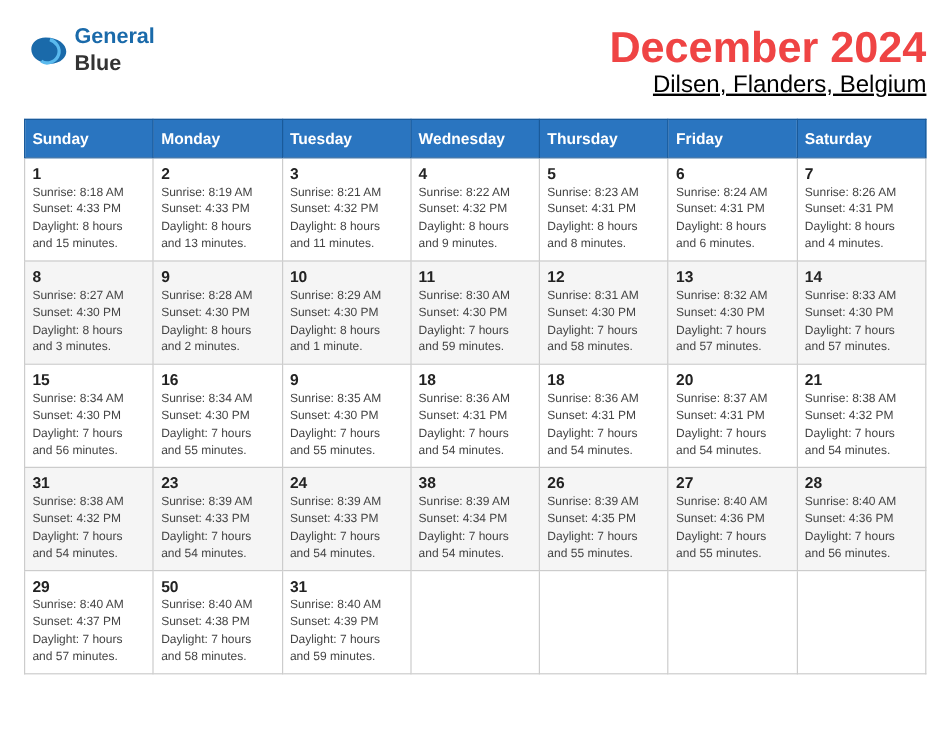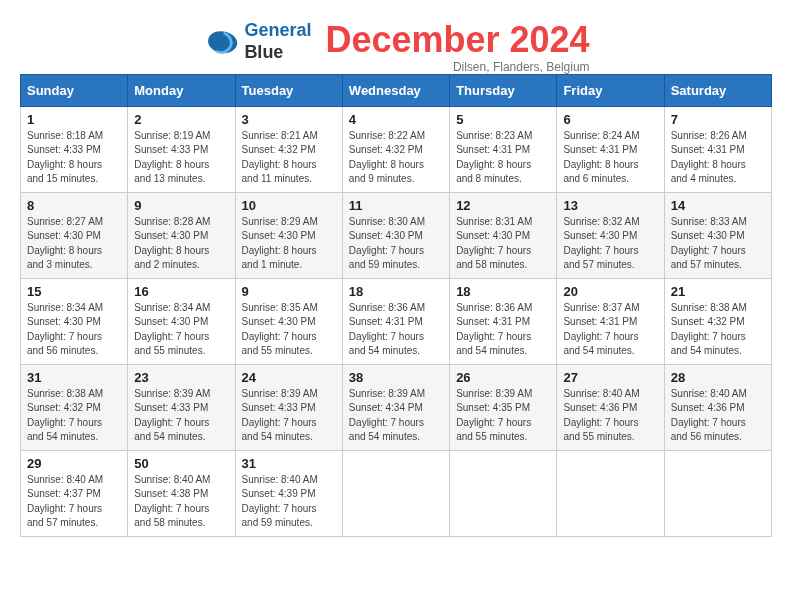--- a/index.html
+++ b/index.html
@@ -5,22 +5,23 @@
     * { box-sizing: border-box; margin: 0; padding: 0; }
     body {
       font-family: Arial, sans-serif;
       background: #fff;
       width: 792px;
       min-height: 612px;
       padding: 20px;
     }
     .header-area {
       display: flex;
-      justify-content: center;
+      justify-content: space-between;
       align-items: flex-start;
+      margin-bottom: 16px;
       gap: 14px;
     }
     .logo {
       display: flex;
       align-items: center;
       gap: 6px;
     }
     .logo-text {
       font-size: 18px;
       font-weight: bold;
@@ -38,22 +39,23 @@
     .title-area {
       text-align: right;
     }
     .main-title {
       font-size: 36px;
       font-weight: bold;
       color: #ef4444;
       line-height: 1.1;
     }
     .subtitle {
-      font-size: 12px;
-      color: #737373;
+      font-size: 20px;
+      color: #000000;
+      text-decoration: underline;
     }
     .calendar {
       width: 100%;
       border-collapse: collapse;
       font-size: 11px;
     }
     .calendar th {
       background: #2a75c0;
       color: #fff;
       padding: 8px 6px;

